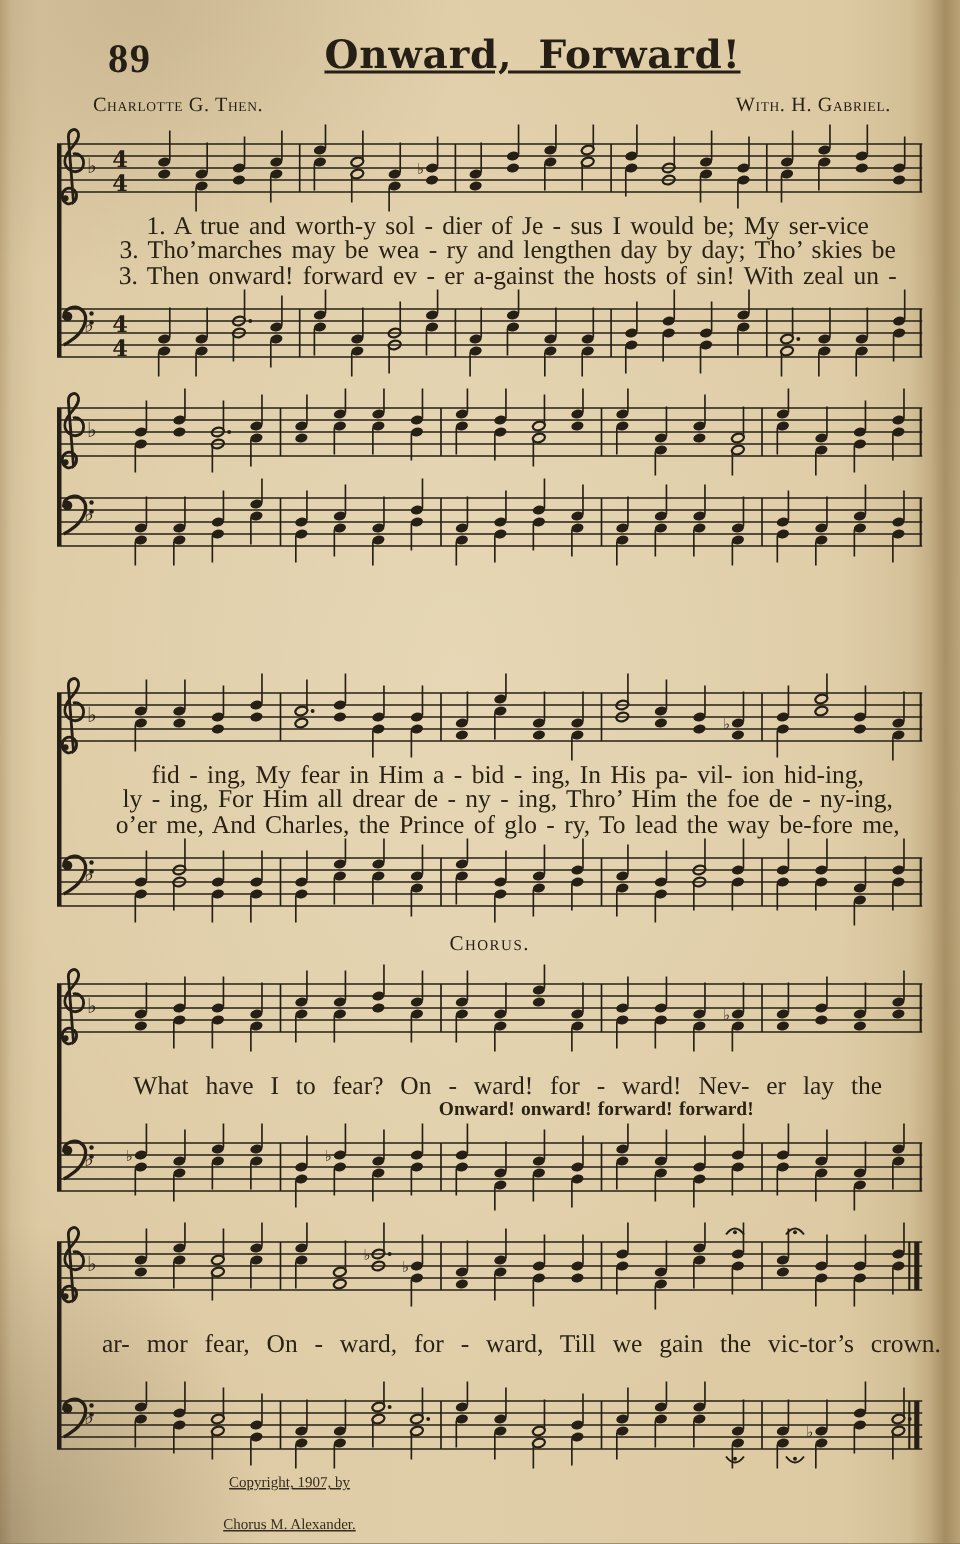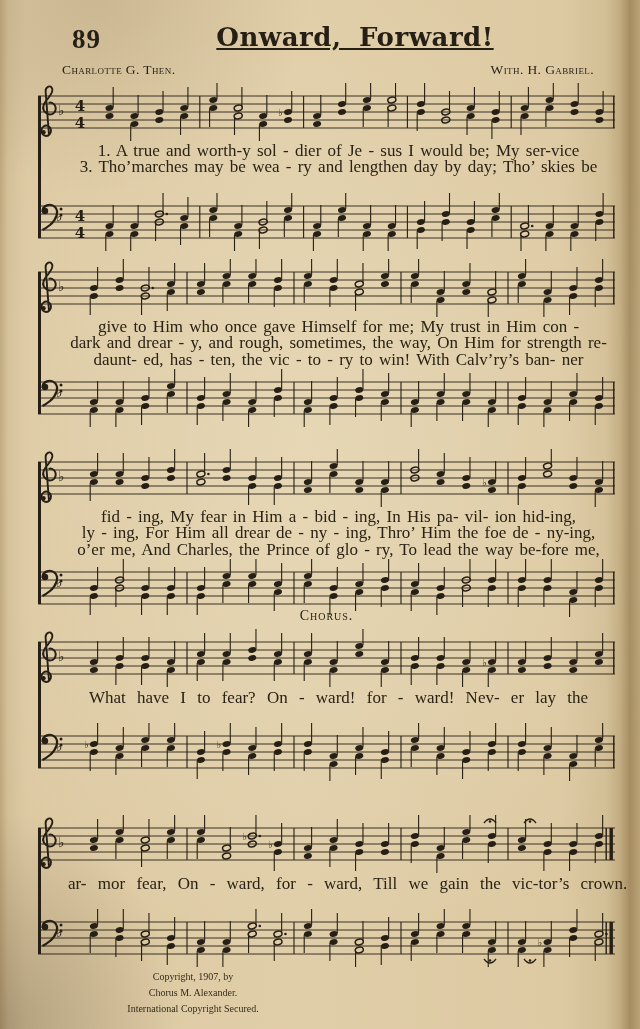--- a/index.html
+++ b/index.html
@@ -18,30 +18,30 @@
          font-family:"DejaVu Serif", serif;font-weight:bold;font-size:26px;word-spacing:8px;letter-spacing:.5px;text-decoration:underline;}
   .authors{position:absolute;left:62px;right:46px;top:62px;display:flex;justify-content:space-between;
            font-variant:small-caps;font-size:13.5px;letter-spacing:.4px;}
   .systems{position:absolute;left:38px;top:0;width:577px;}
   .system{position:absolute;left:0;width:577px;}
   .sysbar{position:absolute;left:0;top:14px;bottom:14px;width:2.6px;background:var(--ink);}
   .chorus-label{position:absolute;top:-20px;left:0;right:0;text-align:center;
                 font-variant:small-caps;font-size:14px;letter-spacing:1px;}
   .lyrics{box-sizing:border-box;text-align:center;overflow:visible;}
   .lyr3{height:50px;padding:1px 6px 0 30px;}
-  .lyr1{height:34px;padding:1px 6px 0 30px;}
+  .lyr1{height:34px;padding:1px 6px 0 30px;margin-top:12px;}
   .lyric{margin:0;font-size:17px;line-height:16.4px;word-spacing:2px;white-space:nowrap;color:#2a2215;}
   .lyr1 .lyric{word-spacing:7px;line-height:17px;}
   .echo{margin:0;font-size:13px;font-weight:bold;line-height:14px;word-spacing:1px;white-space:nowrap;color:#2a2215;}
   .echo-right{margin-left:118px;}
   .echo-left{margin-right:108px;}
   .staff{display:block;}
   .footer{position:absolute;left:78px;top:966px;width:230px;text-align:center;
           font-size:10px;line-height:11px;color:#352c1e;}
-  .footer p{margin:5px;}
+  .footer p{margin:17px;text-decoration:underline;}
 </style>
 </head>
 <body>
 
 <div class="page">
   <div class="pgnum">89</div>
   <div class="title">Onward, Forward!</div>
   <div class="authors">
     <span>Charlotte G. Then.</span>
     <span>With. H. Gabriel.</span>
@@ -138,20 +138,21 @@
           <ellipse cx="536.518" cy="22" rx="4.1" ry="2.9" fill="#261f15" transform="rotate(-14 536.518 22)"></ellipse>
           <ellipse cx="536.518" cy="30" rx="4.1" ry="2.9" fill="#261f15" transform="rotate(-14 536.518 30)"></ellipse>
           <line x1="540.2180000000001" y1="21" x2="540.2180000000001" y2="1" stroke="#261f15" stroke-width="1.1"></line>
           <ellipse cx="561.43" cy="30" rx="4.1" ry="2.9" fill="#261f15" transform="rotate(-14 561.43 30)"></ellipse>
           <ellipse cx="561.43" cy="38" rx="4.1" ry="2.9" fill="#261f15" transform="rotate(-14 561.43 38)"></ellipse>
           <line x1="565.13" y1="29" x2="565.13" y2="9" stroke="#261f15" stroke-width="1.1"></line>
         </svg>
         <div class="lyrics lyr3">
           <p class="lyric">1. A true and worth-y sol - dier of Je - sus I would be; My ser-vice</p>
           <p class="lyric">3. Tho’marches may be wea - ry and lengthen day by day; Tho’ skies be</p>
+          <p class="lyric">3. Then onward! forward ev - er a-gainst the hosts of sin! With zeal un -</p>
         </div>
         <svg width="577" height="60" viewBox="0 0 577 60" class="staff">
           <line x1="0" y1="14" x2="577" y2="14" stroke="#261f15" stroke-width="0.9"></line>
           <line x1="0" y1="22" x2="577" y2="22" stroke="#261f15" stroke-width="0.9"></line>
           <line x1="0" y1="30" x2="577" y2="30" stroke="#261f15" stroke-width="0.9"></line>
           <line x1="0" y1="38" x2="577" y2="38" stroke="#261f15" stroke-width="0.9"></line>
           <line x1="0" y1="46" x2="577" y2="46" stroke="#261f15" stroke-width="0.9"></line>
           <g>
             <circle cx="7" cy="19" r="3.2" fill="#261f15"></circle>
             <path d="M4.5,20 C4,13.5 12.5,10.5 17,15 C21.5,19.5 18,28 12,33 C9.5,35 6.5,37 4.5,38" fill="none" stroke="#261f15" stroke-width="2.2"></path>
@@ -339,25 +340,20 @@
           <line x1="505.89000000000004" y1="43" x2="505.89000000000004" y2="59" stroke="#261f15" stroke-width="1.1"></line>
           <ellipse cx="535.27" cy="30" rx="4.1" ry="2.9" fill="#261f15" transform="rotate(-14 535.27 30)"></ellipse>
           <ellipse cx="535.27" cy="38" rx="4.1" ry="2.9" fill="#261f15" transform="rotate(-14 535.27 38)"></ellipse>
           <line x1="538.97" y1="29" x2="538.97" y2="9" stroke="#261f15" stroke-width="1.1"></line>
           <line x1="531.5699999999999" y1="39" x2="531.5699999999999" y2="57" stroke="#261f15" stroke-width="1.1"></line>
           <ellipse cx="560.9499999999999" cy="22" rx="4.1" ry="2.9" fill="#261f15" transform="rotate(-14 560.9499999999999 22)"></ellipse>
           <ellipse cx="560.9499999999999" cy="30" rx="4.1" ry="2.9" fill="#261f15" transform="rotate(-14 560.9499999999999 30)"></ellipse>
           <line x1="564.65" y1="21" x2="564.65" y2="1" stroke="#261f15" stroke-width="1.1"></line>
           <line x1="557.2499999999999" y1="31" x2="557.2499999999999" y2="49" stroke="#261f15" stroke-width="1.1"></line>
         </svg>
-        <div class="lyrics lyr3">
-          <p class="lyric">give to Him who once gave Himself for me; My trust in Him con -</p>
-          <p class="lyric">dark and drear - y, and rough, sometimes, the way, On Him for strength re-</p>
-          <p class="lyric">daunt- ed, has - ten, the vic - to - ry to win! With Calv’ry’s ban- ner</p>
-        </div>
         <svg width="577" height="60" viewBox="0 0 577 60" class="staff">
           <line x1="0" y1="14" x2="577" y2="14" stroke="#261f15" stroke-width="0.9"></line>
           <line x1="0" y1="22" x2="577" y2="22" stroke="#261f15" stroke-width="0.9"></line>
           <line x1="0" y1="30" x2="577" y2="30" stroke="#261f15" stroke-width="0.9"></line>
           <line x1="0" y1="38" x2="577" y2="38" stroke="#261f15" stroke-width="0.9"></line>
           <line x1="0" y1="46" x2="577" y2="46" stroke="#261f15" stroke-width="0.9"></line>
           <g>
             <circle cx="7" cy="19" r="3.2" fill="#261f15"></circle>
             <path d="M4.5,20 C4,13.5 12.5,10.5 17,15 C21.5,19.5 18,28 12,33 C9.5,35 6.5,37 4.5,38" fill="none" stroke="#261f15" stroke-width="2.2"></path>
             <circle cx="23" cy="17" r="1.5" fill="#261f15"></circle>
@@ -637,21 +633,21 @@
           <ellipse cx="535.27" cy="34" rx="4.1" ry="2.9" fill="#261f15" transform="rotate(-14 535.27 34)"></ellipse>
           <ellipse cx="535.27" cy="42" rx="4.1" ry="2.9" fill="#261f15" transform="rotate(-14 535.27 42)"></ellipse>
           <line x1="538.97" y1="33" x2="538.97" y2="13" stroke="#261f15" stroke-width="1.1"></line>
           <line x1="531.5699999999999" y1="43" x2="531.5699999999999" y2="59" stroke="#261f15" stroke-width="1.1"></line>
           <ellipse cx="560.9499999999999" cy="22" rx="4.1" ry="2.9" fill="#261f15" transform="rotate(-14 560.9499999999999 22)"></ellipse>
           <ellipse cx="560.9499999999999" cy="30" rx="4.1" ry="2.9" fill="#261f15" transform="rotate(-14 560.9499999999999 30)"></ellipse>
           <line x1="564.65" y1="21" x2="564.65" y2="1" stroke="#261f15" stroke-width="1.1"></line>
           <line x1="557.2499999999999" y1="31" x2="557.2499999999999" y2="49" stroke="#261f15" stroke-width="1.1"></line>
         </svg>
       </div>
-      <div class="system" style="top: 628px;">
+      <div class="system" style="top: 642px;">
         <div class="chorus-label">Chorus.</div>
         <div class="sysbar"></div>
         <svg width="577" height="60" viewBox="0 0 577 60" class="staff">
           <line x1="0" y1="14" x2="577" y2="14" stroke="#261f15" stroke-width="0.9"></line>
           <line x1="0" y1="22" x2="577" y2="22" stroke="#261f15" stroke-width="0.9"></line>
           <line x1="0" y1="30" x2="577" y2="30" stroke="#261f15" stroke-width="0.9"></line>
           <line x1="0" y1="38" x2="577" y2="38" stroke="#261f15" stroke-width="0.9"></line>
           <line x1="0" y1="46" x2="577" y2="46" stroke="#261f15" stroke-width="0.9"></line>
           <g>
             <path d="M12,52 C8,56 3.5,53 3.5,48.6 C3.5,44.6 7.2,42.4 10.4,44 C13.6,45.6 14,50.4 11,52.8 L7.6,9.5 C7.3,4.5 13,2.2 14.3,7 C15.3,11 11,14.8 8,18.8 C4.6,23.2 4.2,27.8 7.8,30.8 C11.8,34.1 17.2,32.2 17.7,27.2 C18.1,22.6 14.2,19.7 10.6,20.8" fill="none" stroke="#261f15" stroke-width="1.9"></path>
@@ -733,20 +729,21 @@
           <line x1="513.2900000000001" y1="29" x2="513.2900000000001" y2="9" stroke="#261f15" stroke-width="1.1"></line>
           <ellipse cx="535.27" cy="34" rx="4.1" ry="2.9" fill="#261f15" transform="rotate(-14 535.27 34)"></ellipse>
           <ellipse cx="535.27" cy="42" rx="4.1" ry="2.9" fill="#261f15" transform="rotate(-14 535.27 42)"></ellipse>
           <line x1="538.97" y1="33" x2="538.97" y2="13" stroke="#261f15" stroke-width="1.1"></line>
           <ellipse cx="560.9499999999999" cy="26" rx="4.1" ry="2.9" fill="#261f15" transform="rotate(-14 560.9499999999999 26)"></ellipse>
           <ellipse cx="560.9499999999999" cy="34" rx="4.1" ry="2.9" fill="#261f15" transform="rotate(-14 560.9499999999999 34)"></ellipse>
           <line x1="564.65" y1="25" x2="564.65" y2="5" stroke="#261f15" stroke-width="1.1"></line>
         </svg>
         <div class="lyrics lyr1">
           <p class="lyric">What have I to fear? On - ward! for - ward! Nev- er lay the</p>
+          <p class="echo echo-right">Onward! onward! forward! forward!</p>
         </div>
         <svg width="577" height="60" viewBox="0 0 577 60" class="staff">
           <line x1="0" y1="14" x2="577" y2="14" stroke="#261f15" stroke-width="0.9"></line>
           <line x1="0" y1="22" x2="577" y2="22" stroke="#261f15" stroke-width="0.9"></line>
           <line x1="0" y1="30" x2="577" y2="30" stroke="#261f15" stroke-width="0.9"></line>
           <line x1="0" y1="38" x2="577" y2="38" stroke="#261f15" stroke-width="0.9"></line>
           <line x1="0" y1="46" x2="577" y2="46" stroke="#261f15" stroke-width="0.9"></line>
           <g>
             <circle cx="7" cy="19" r="3.2" fill="#261f15"></circle>
             <path d="M4.5,20 C4,13.5 12.5,10.5 17,15 C21.5,19.5 18,28 12,33 C9.5,35 6.5,37 4.5,38" fill="none" stroke="#261f15" stroke-width="2.2"></path>

